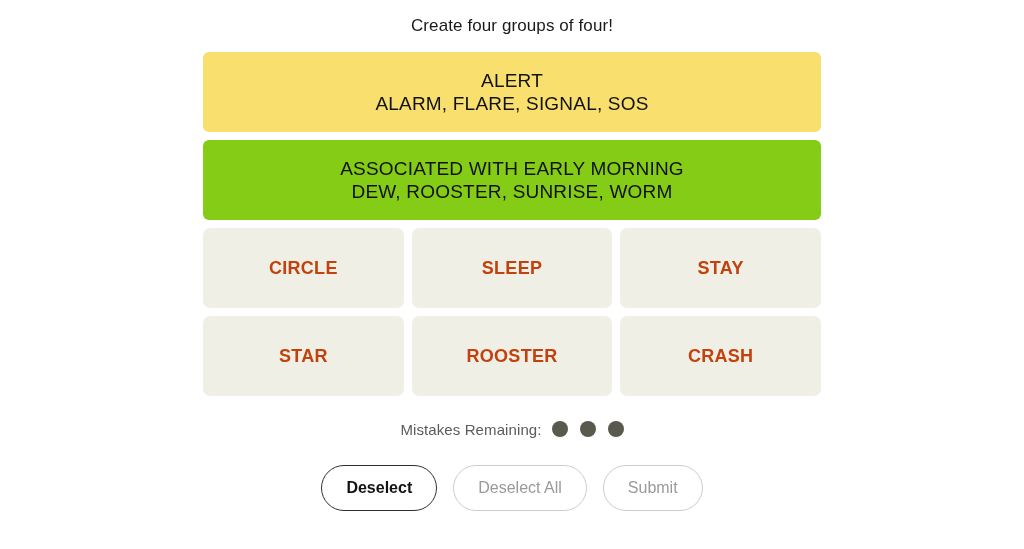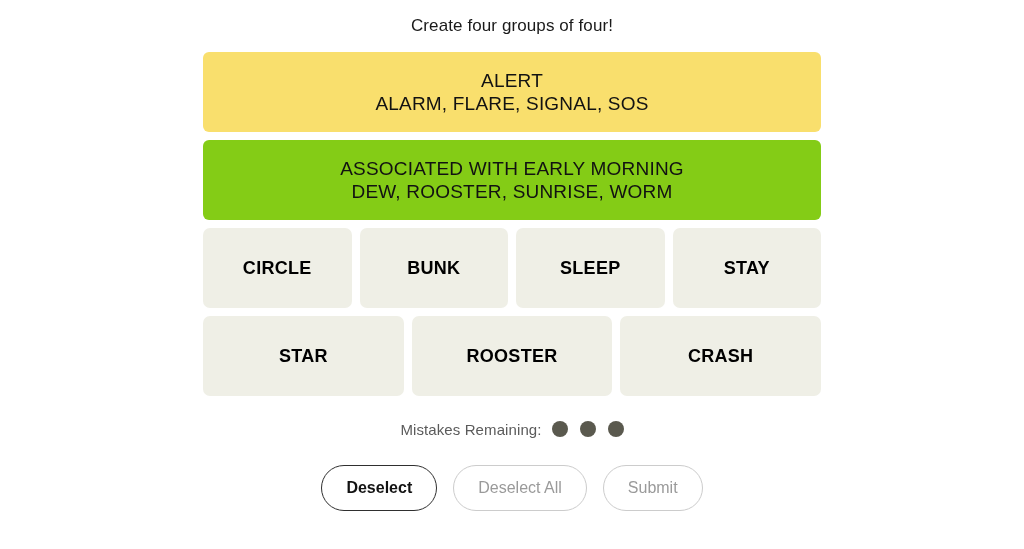--- a/index.html
+++ b/index.html
@@ -89,21 +89,21 @@
     align-items: center;
     justify-content: center;
     cursor: pointer;
     font-family: "Liberation Sans", sans-serif;
   }
 
   .tile-label {
     font-size: 18px;
     font-weight: bold;
     letter-spacing: 0.3px;
-    color: #000000;
+    color: #c2410c;
     text-align: center;
     line-height: 1;
     white-space: nowrap;
   }
 
   
   .mistakes {
     margin-top: 22px;
     display: flex;
     align-items: center;
@@ -185,23 +185,20 @@
     <div class="solved-group" style="background:#84cc16;">
       <div class="solved-title">ASSOCIATED WITH EARLY MORNING</div>
       <div class="solved-members">DEW, ROOSTER, SUNRISE, WORM</div>
     </div>
 
     <div class="tile-row">
       <button class="tile">
         <span class="tile-label">CIRCLE</span>
       </button>
       <button class="tile">
-        <span class="tile-label">BUNK</span>
-      </button>
-      <button class="tile">
         <span class="tile-label">SLEEP</span>
       </button>
       <button class="tile">
         <span class="tile-label">STAY</span>
       </button>
     </div>
 
     <div class="tile-row">
       <button class="tile">
         <span class="tile-label">STAR</span>

